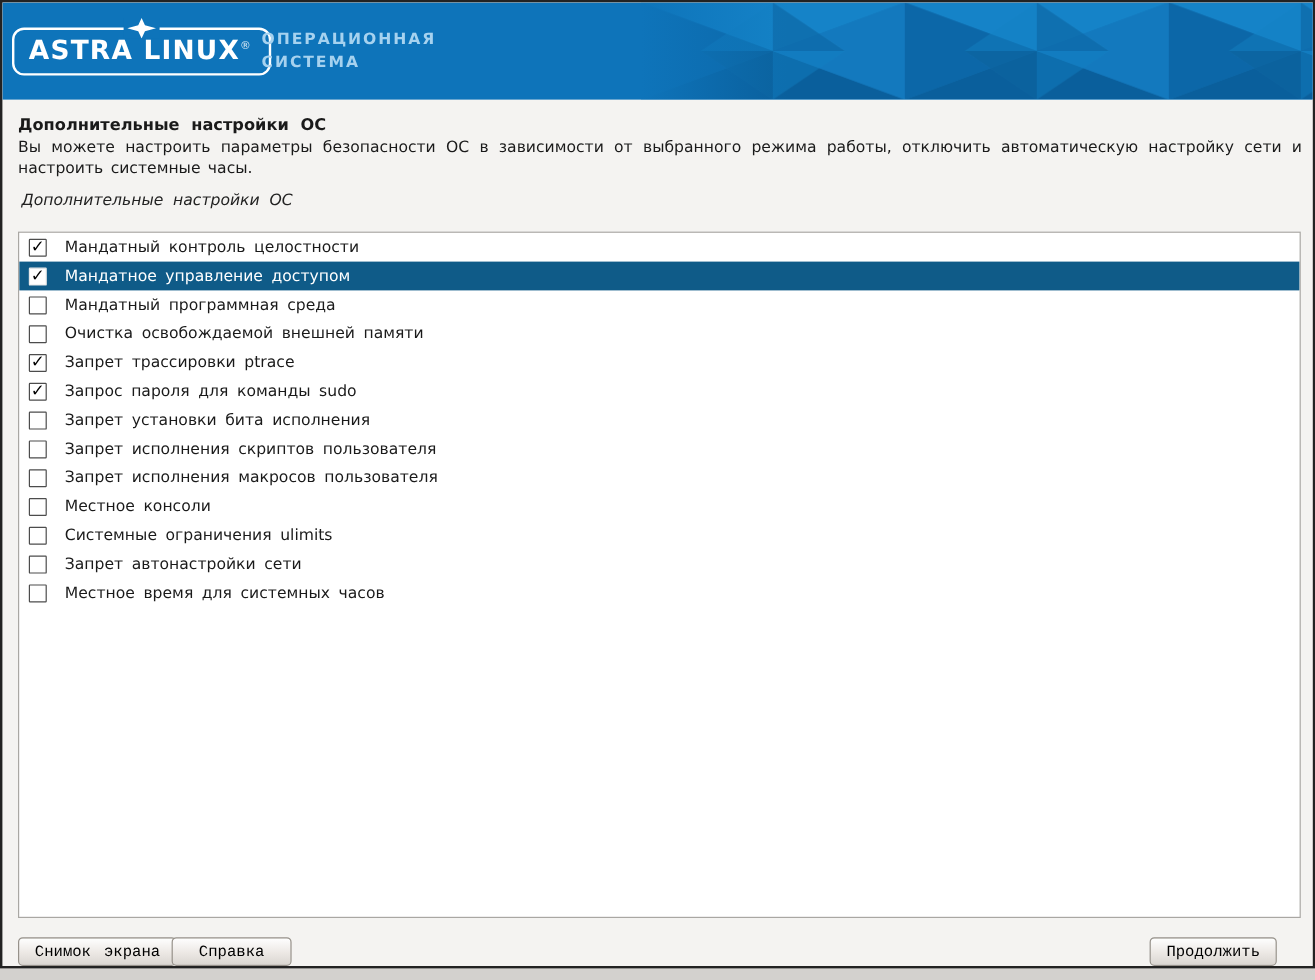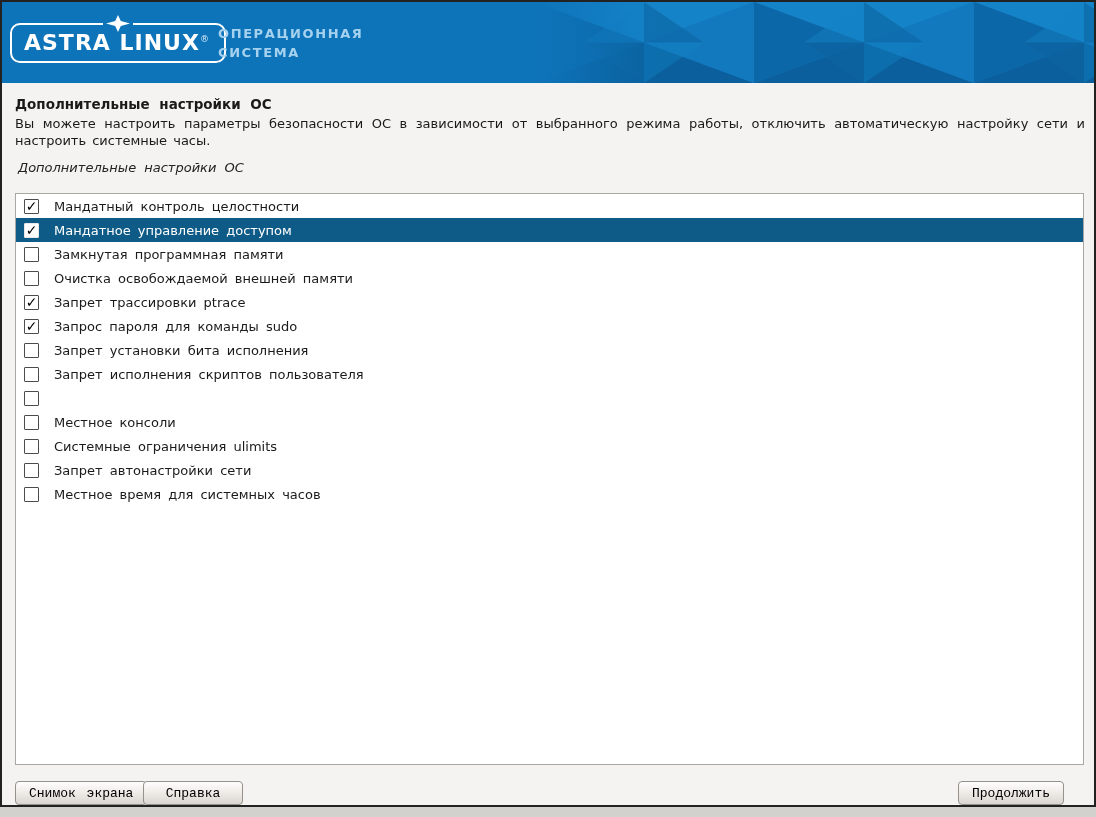--- a/index.html
+++ b/index.html
@@ -134,21 +134,21 @@
       <div class="row">
         <span class="checkbox checked">✓</span>
         <span class="row-label">Мандатный контроль целостности</span>
       </div>
       <div class="row selected">
         <span class="checkbox checked">✓</span>
         <span class="row-label">Мандатное управление доступом</span>
       </div>
       <div class="row">
         <span class="checkbox"></span>
-        <span class="row-label">Замкнутая программная памяти</span>
+        <span class="row-label">Мандатный программная среда</span>
       </div>
       <div class="row">
         <span class="checkbox"></span>
         <span class="row-label">Очистка освобождаемой внешней памяти</span>
       </div>
       <div class="row">
         <span class="checkbox checked">✓</span>
         <span class="row-label">Запрет трассировки ptrace</span>
       </div>
       <div class="row">
@@ -158,20 +158,21 @@
       <div class="row">
         <span class="checkbox"></span>
         <span class="row-label">Запрет установки бита исполнения</span>
       </div>
       <div class="row">
         <span class="checkbox"></span>
         <span class="row-label">Запрет исполнения скриптов пользователя</span>
       </div>
       <div class="row">
         <span class="checkbox"></span>
+        <span class="row-label">Запрет исполнения макросов пользователя</span>
       </div>
       <div class="row">
         <span class="checkbox"></span>
         <span class="row-label">Местное консоли</span>
       </div>
       <div class="row">
         <span class="checkbox"></span>
         <span class="row-label">Системные ограничения ulimits</span>
       </div>
       <div class="row">

